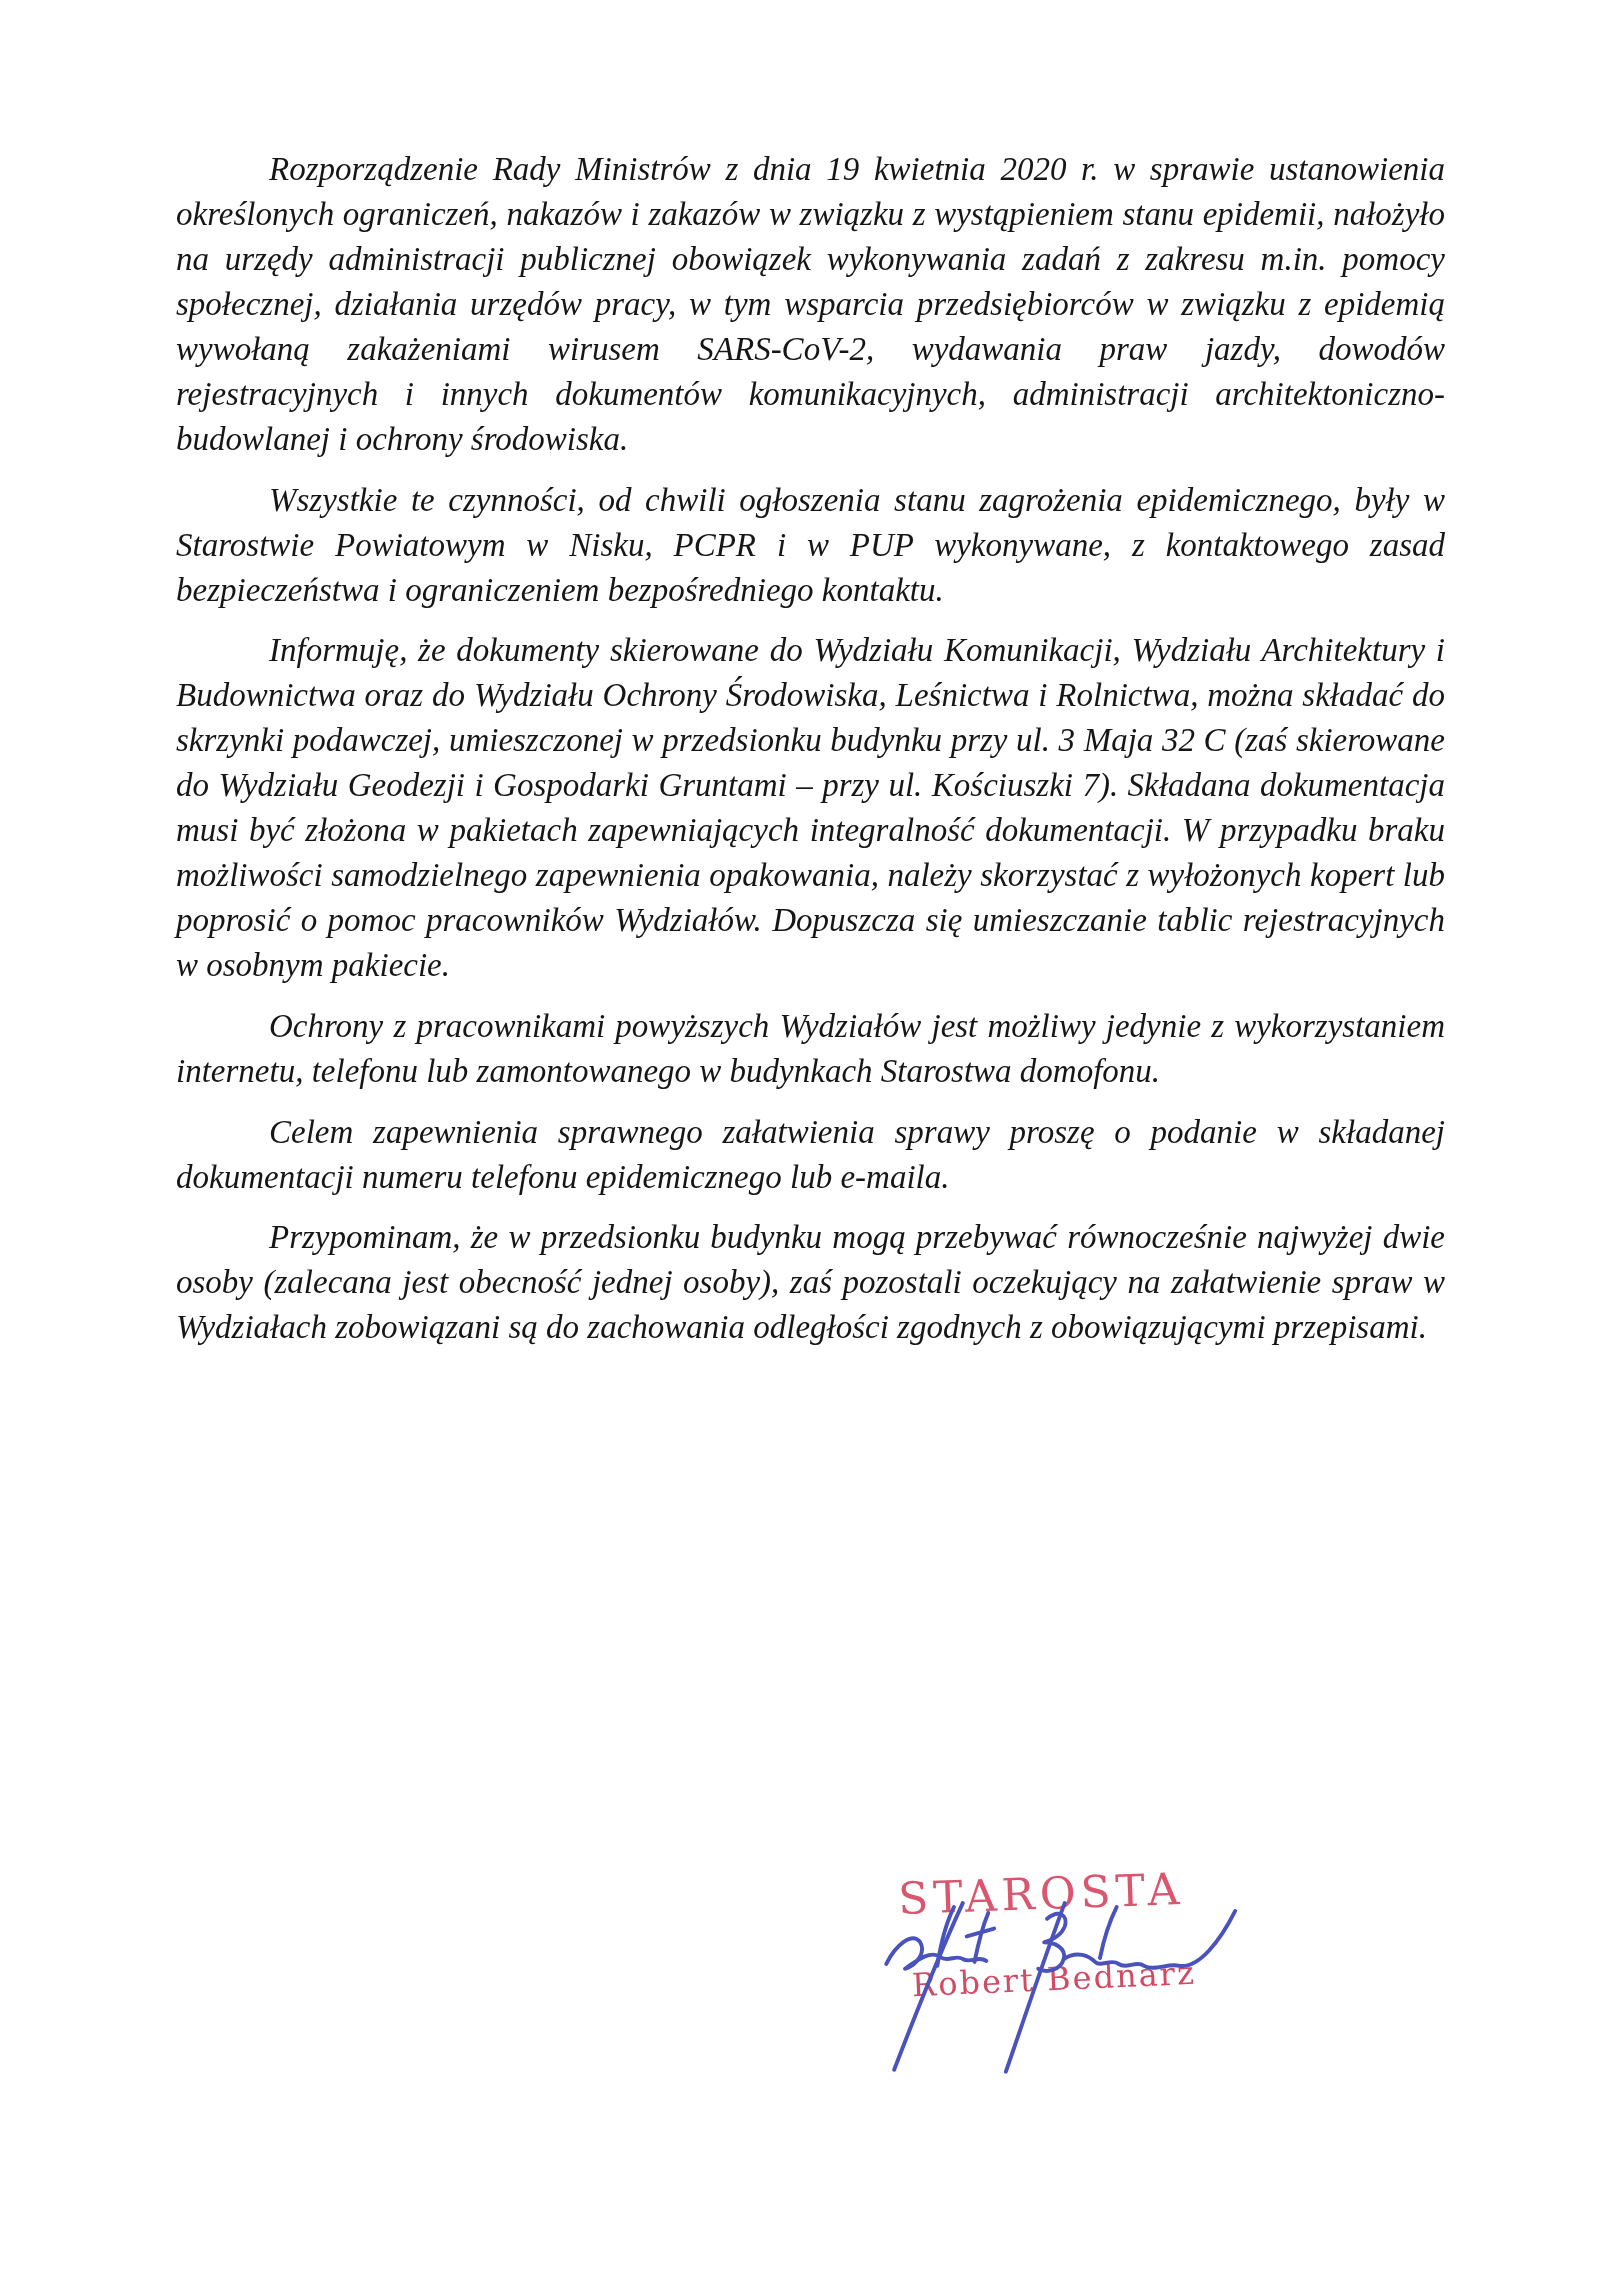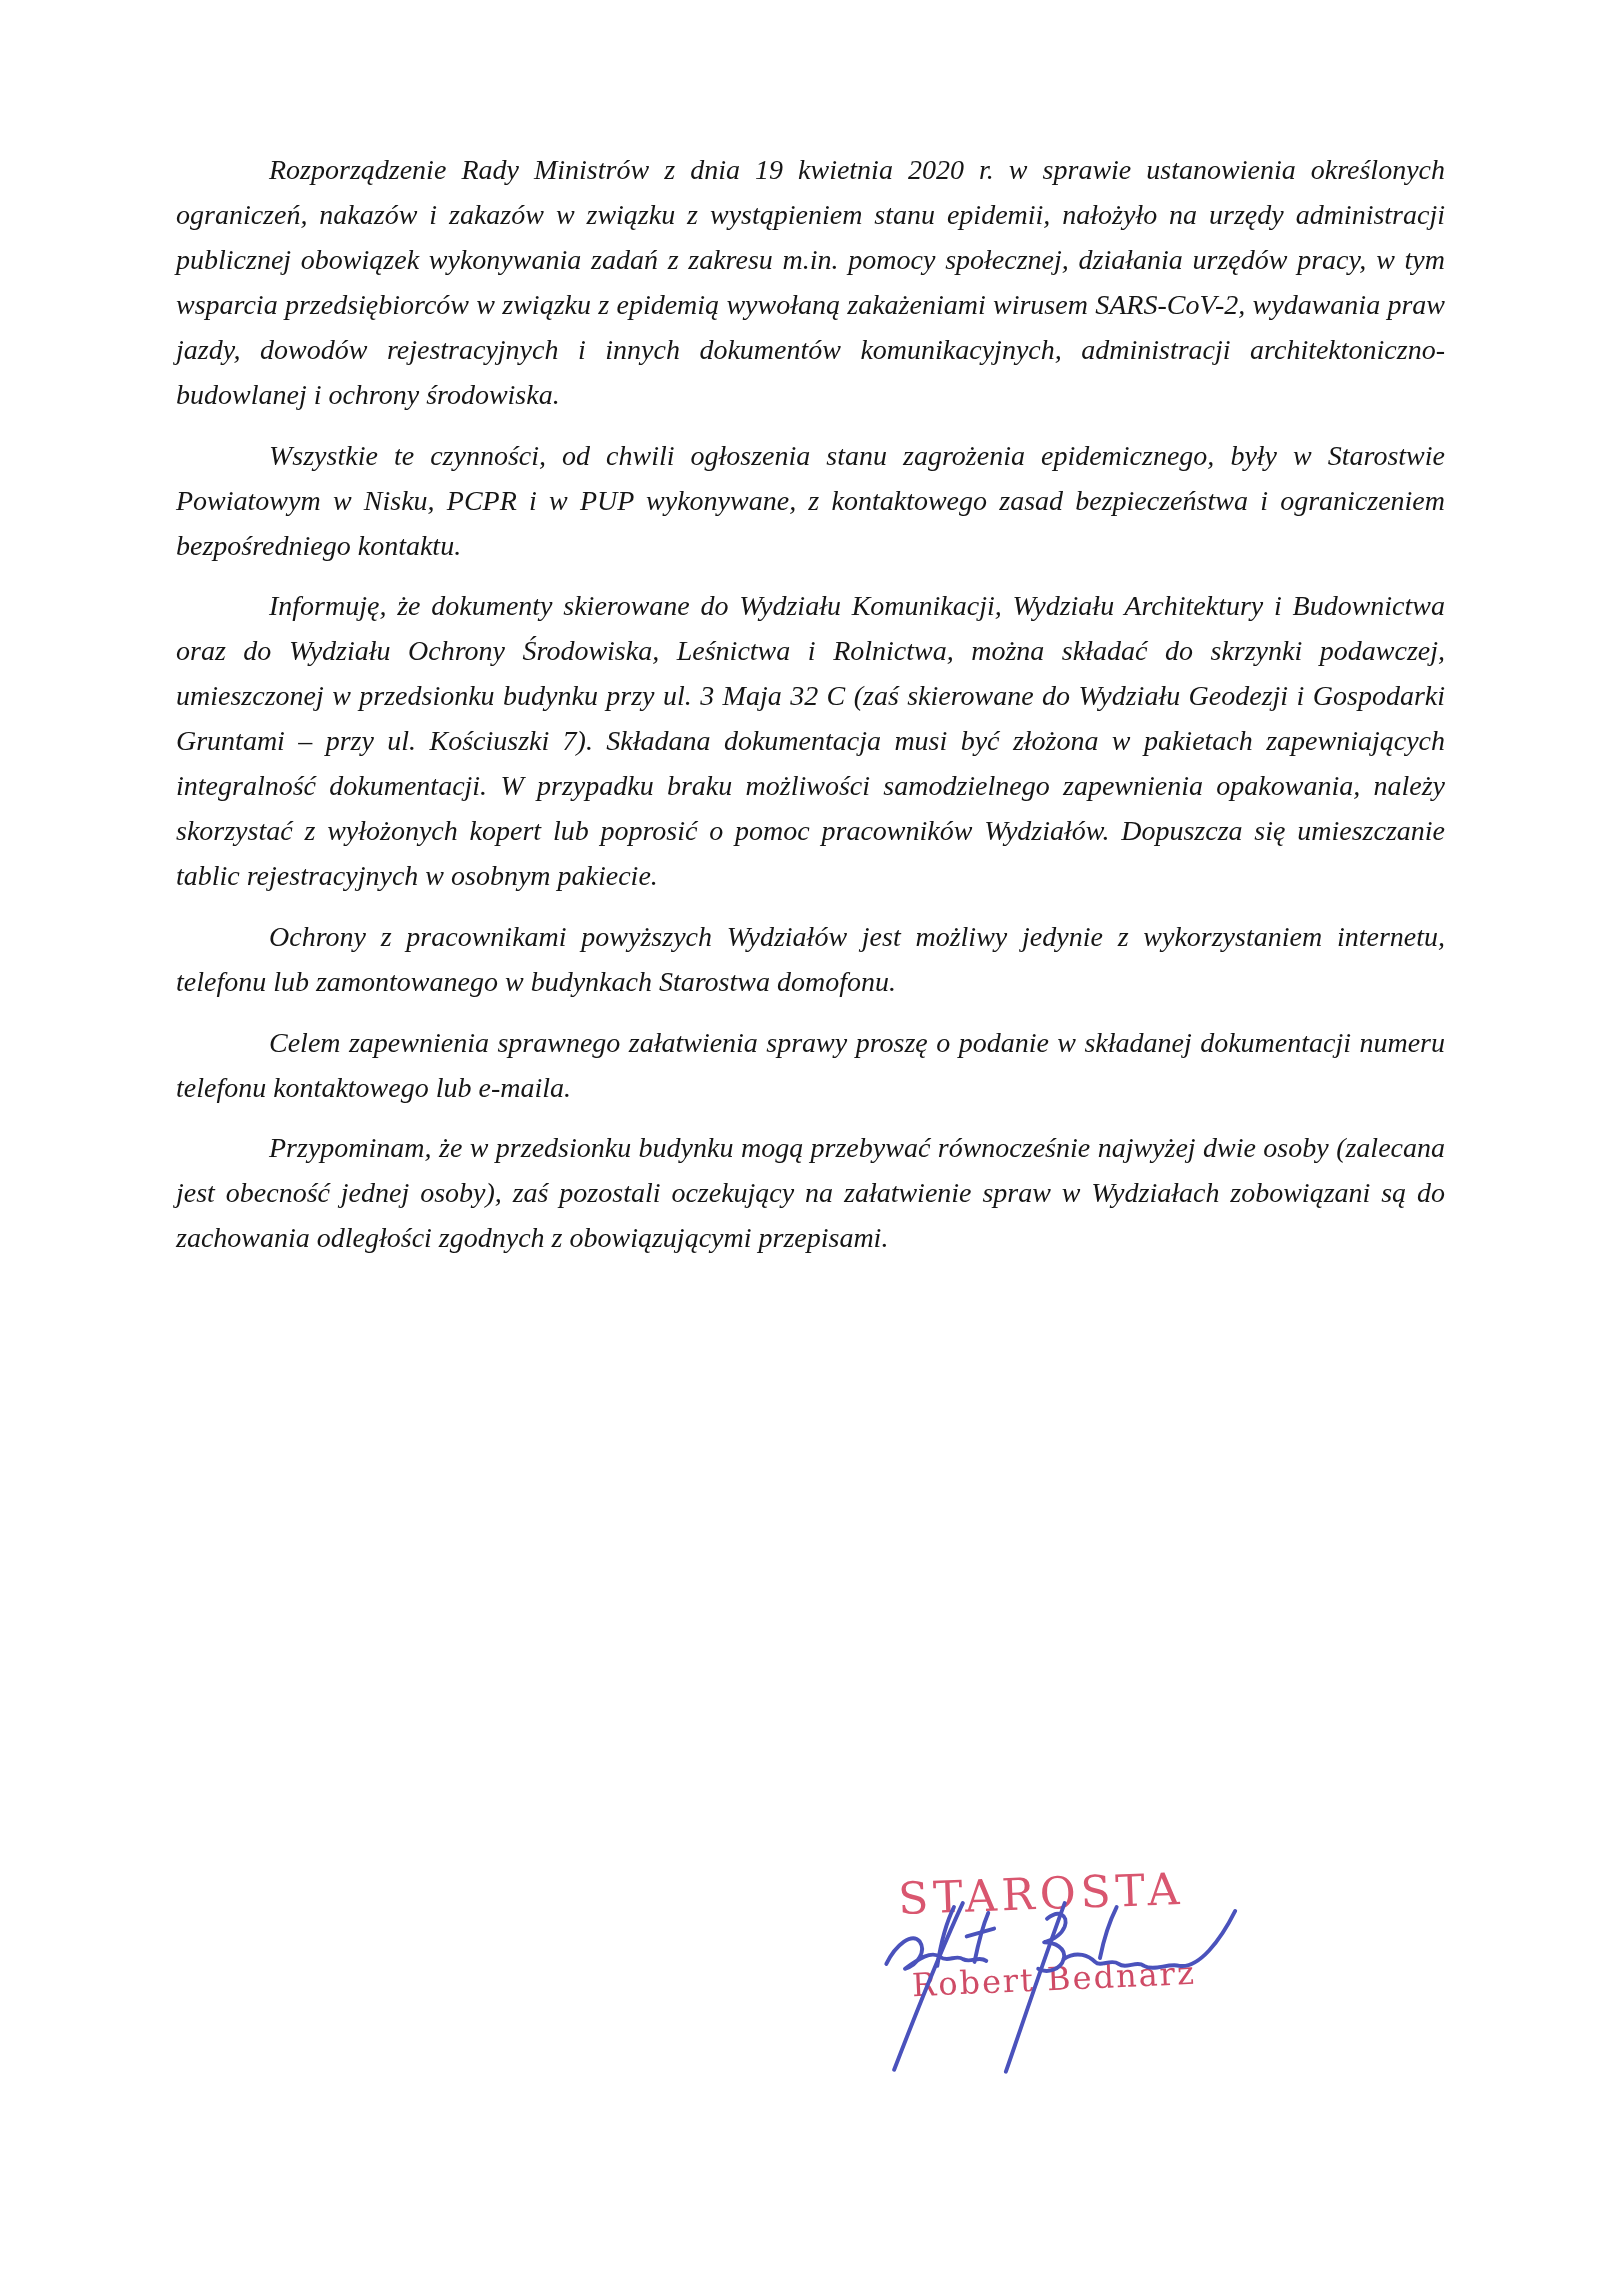--- a/index.html
+++ b/index.html
@@ -10,21 +10,21 @@
     background: #ffffff;
     overflow: hidden;
     font-family: "Liberation Serif", serif;
   }
   .letter-body {
     position: absolute;
     left: 176px;
     top: 147px;
     width: 1269px;
     font-style: italic;
-    font-size: 28px;
+    font-size: 33px;
     line-height: 45px;
     color: #161616;
     text-align: justify;
   }
   .letter-body p {
     margin: 0 0 15.7px 0;
     text-indent: 93px;
   }
   
   .signature-block {
@@ -77,21 +77,21 @@
 </head>
 <body>
 
 <div class="page">
 
   <div class="letter-body">
     <p>Rozporządzenie Rady Ministrów z dnia 19 kwietnia 2020 r. w sprawie ustanowienia określonych ograniczeń, nakazów i zakazów w związku z wystąpieniem stanu epidemii, nałożyło na urzędy administracji publicznej obowiązek wykonywania zadań z zakresu m.in. pomocy społecznej, działania urzędów pracy, w tym wsparcia przedsiębiorców w związku z epidemią wywołaną zakażeniami wirusem SARS-CoV-2, wydawania praw jazdy, dowodów rejestracyjnych i innych dokumentów komunikacyjnych, administracji architektoniczno-budowlanej i ochrony środowiska.</p>
     <p>Wszystkie te czynności, od chwili ogłoszenia stanu zagrożenia epidemicznego, były w Starostwie Powiatowym w Nisku, PCPR i w PUP wykonywane, z kontaktowego zasad bezpieczeństwa i ograniczeniem bezpośredniego kontaktu.</p>
     <p>Informuję, że dokumenty skierowane do Wydziału Komunikacji, Wydziału Architektury i Budownictwa oraz do Wydziału Ochrony Środowiska, Leśnictwa i Rolnictwa, można składać do skrzynki podawczej, umieszczonej w przedsionku budynku przy ul. 3 Maja 32 C (zaś skierowane do Wydziału Geodezji i Gospodarki Gruntami – przy ul. Kościuszki 7). Składana dokumentacja musi być złożona w pakietach zapewniających integralność dokumentacji. W przypadku braku możliwości samodzielnego zapewnienia opakowania, należy skorzystać z wyłożonych kopert lub poprosić o pomoc pracowników Wydziałów. Dopuszcza się umieszczanie tablic rejestracyjnych w osobnym pakiecie.</p>
     <p>Ochrony z pracownikami powyższych Wydziałów jest możliwy jedynie z wykorzystaniem internetu, telefonu lub zamontowanego w budynkach Starostwa domofonu.</p>
-    <p>Celem zapewnienia sprawnego załatwienia sprawy proszę o podanie w składanej dokumentacji numeru telefonu kontaktowego lub e-maila.</p>
+    <p>Celem zapewnienia sprawnego załatwienia sprawy proszę o podanie w składanej dokumentacji numeru telefonu epidemicznego lub e-maila.</p>
     <p>Przypominam, że w przedsionku budynku mogą przebywać równocześnie najwyżej dwie osoby (zalecana jest obecność jednej osoby), zaś pozostali oczekujący na załatwienie spraw w Wydziałach zobowiązani są do zachowania odległości zgodnych z obowiązującymi przepisami.</p>
   </div>
 
   <div class="signature-block">
     <div class="stamp-title">STAROSTA</div>
 
     <div class="stamp-name">Robert Bednarz</div>
 
     <svg class="ink-svg" viewBox="0 0 470 250" xmlns="http://www.w3.org/2000/svg">
 

